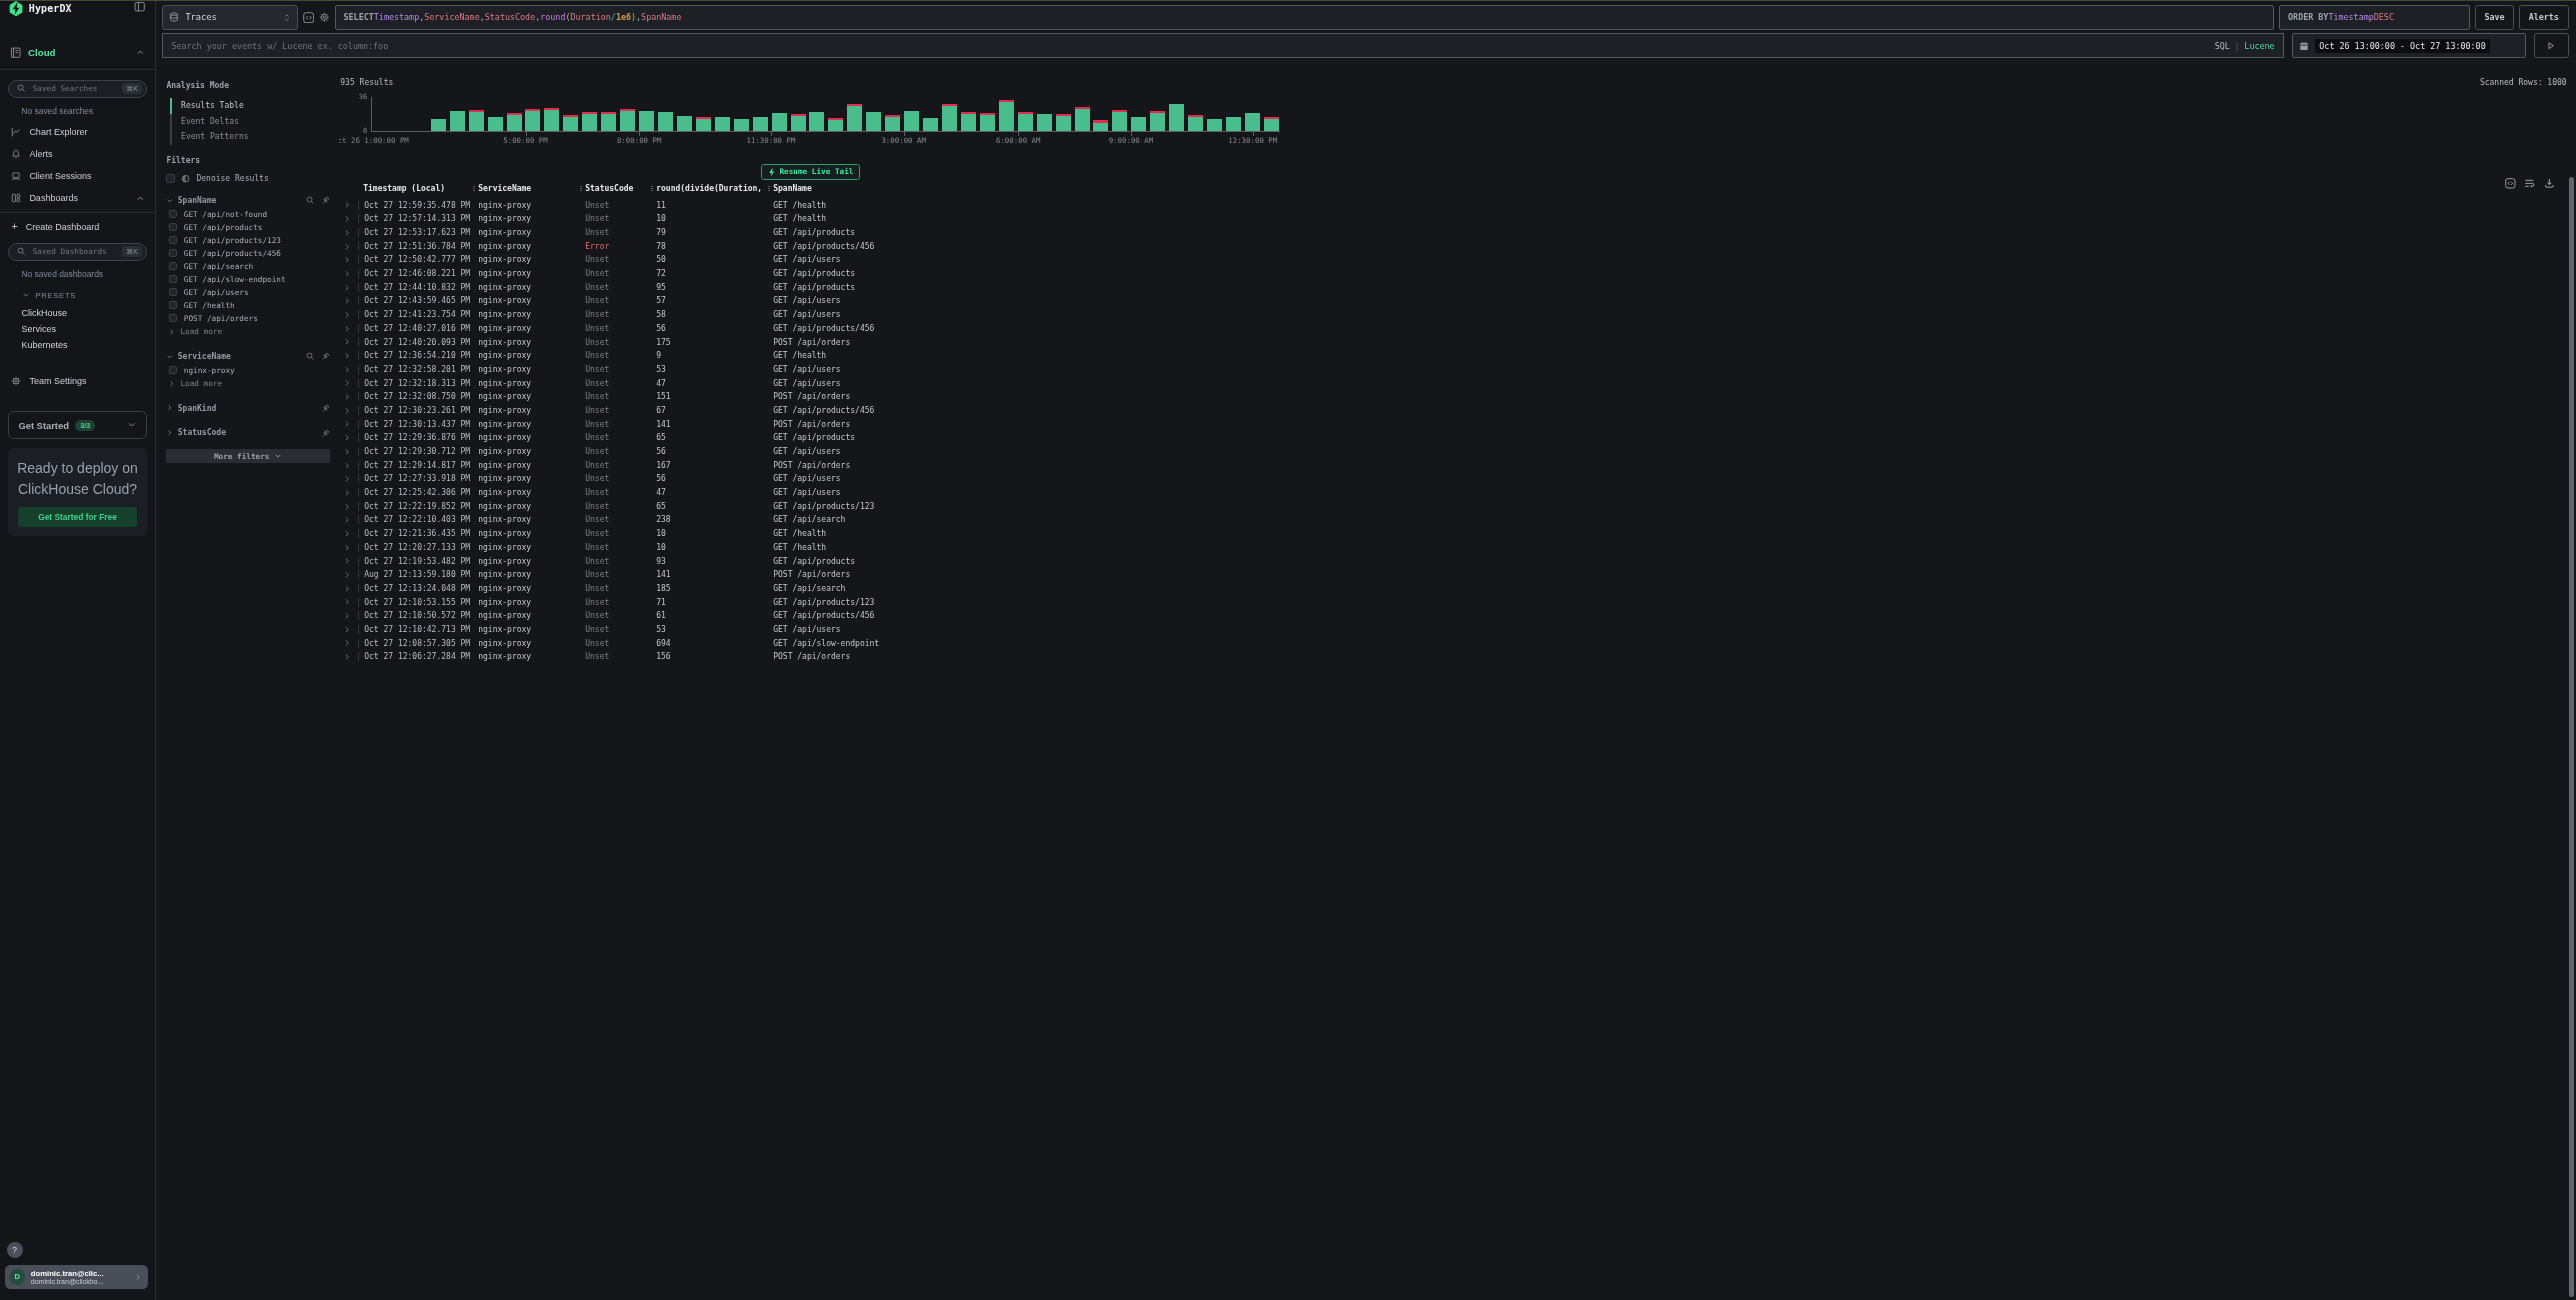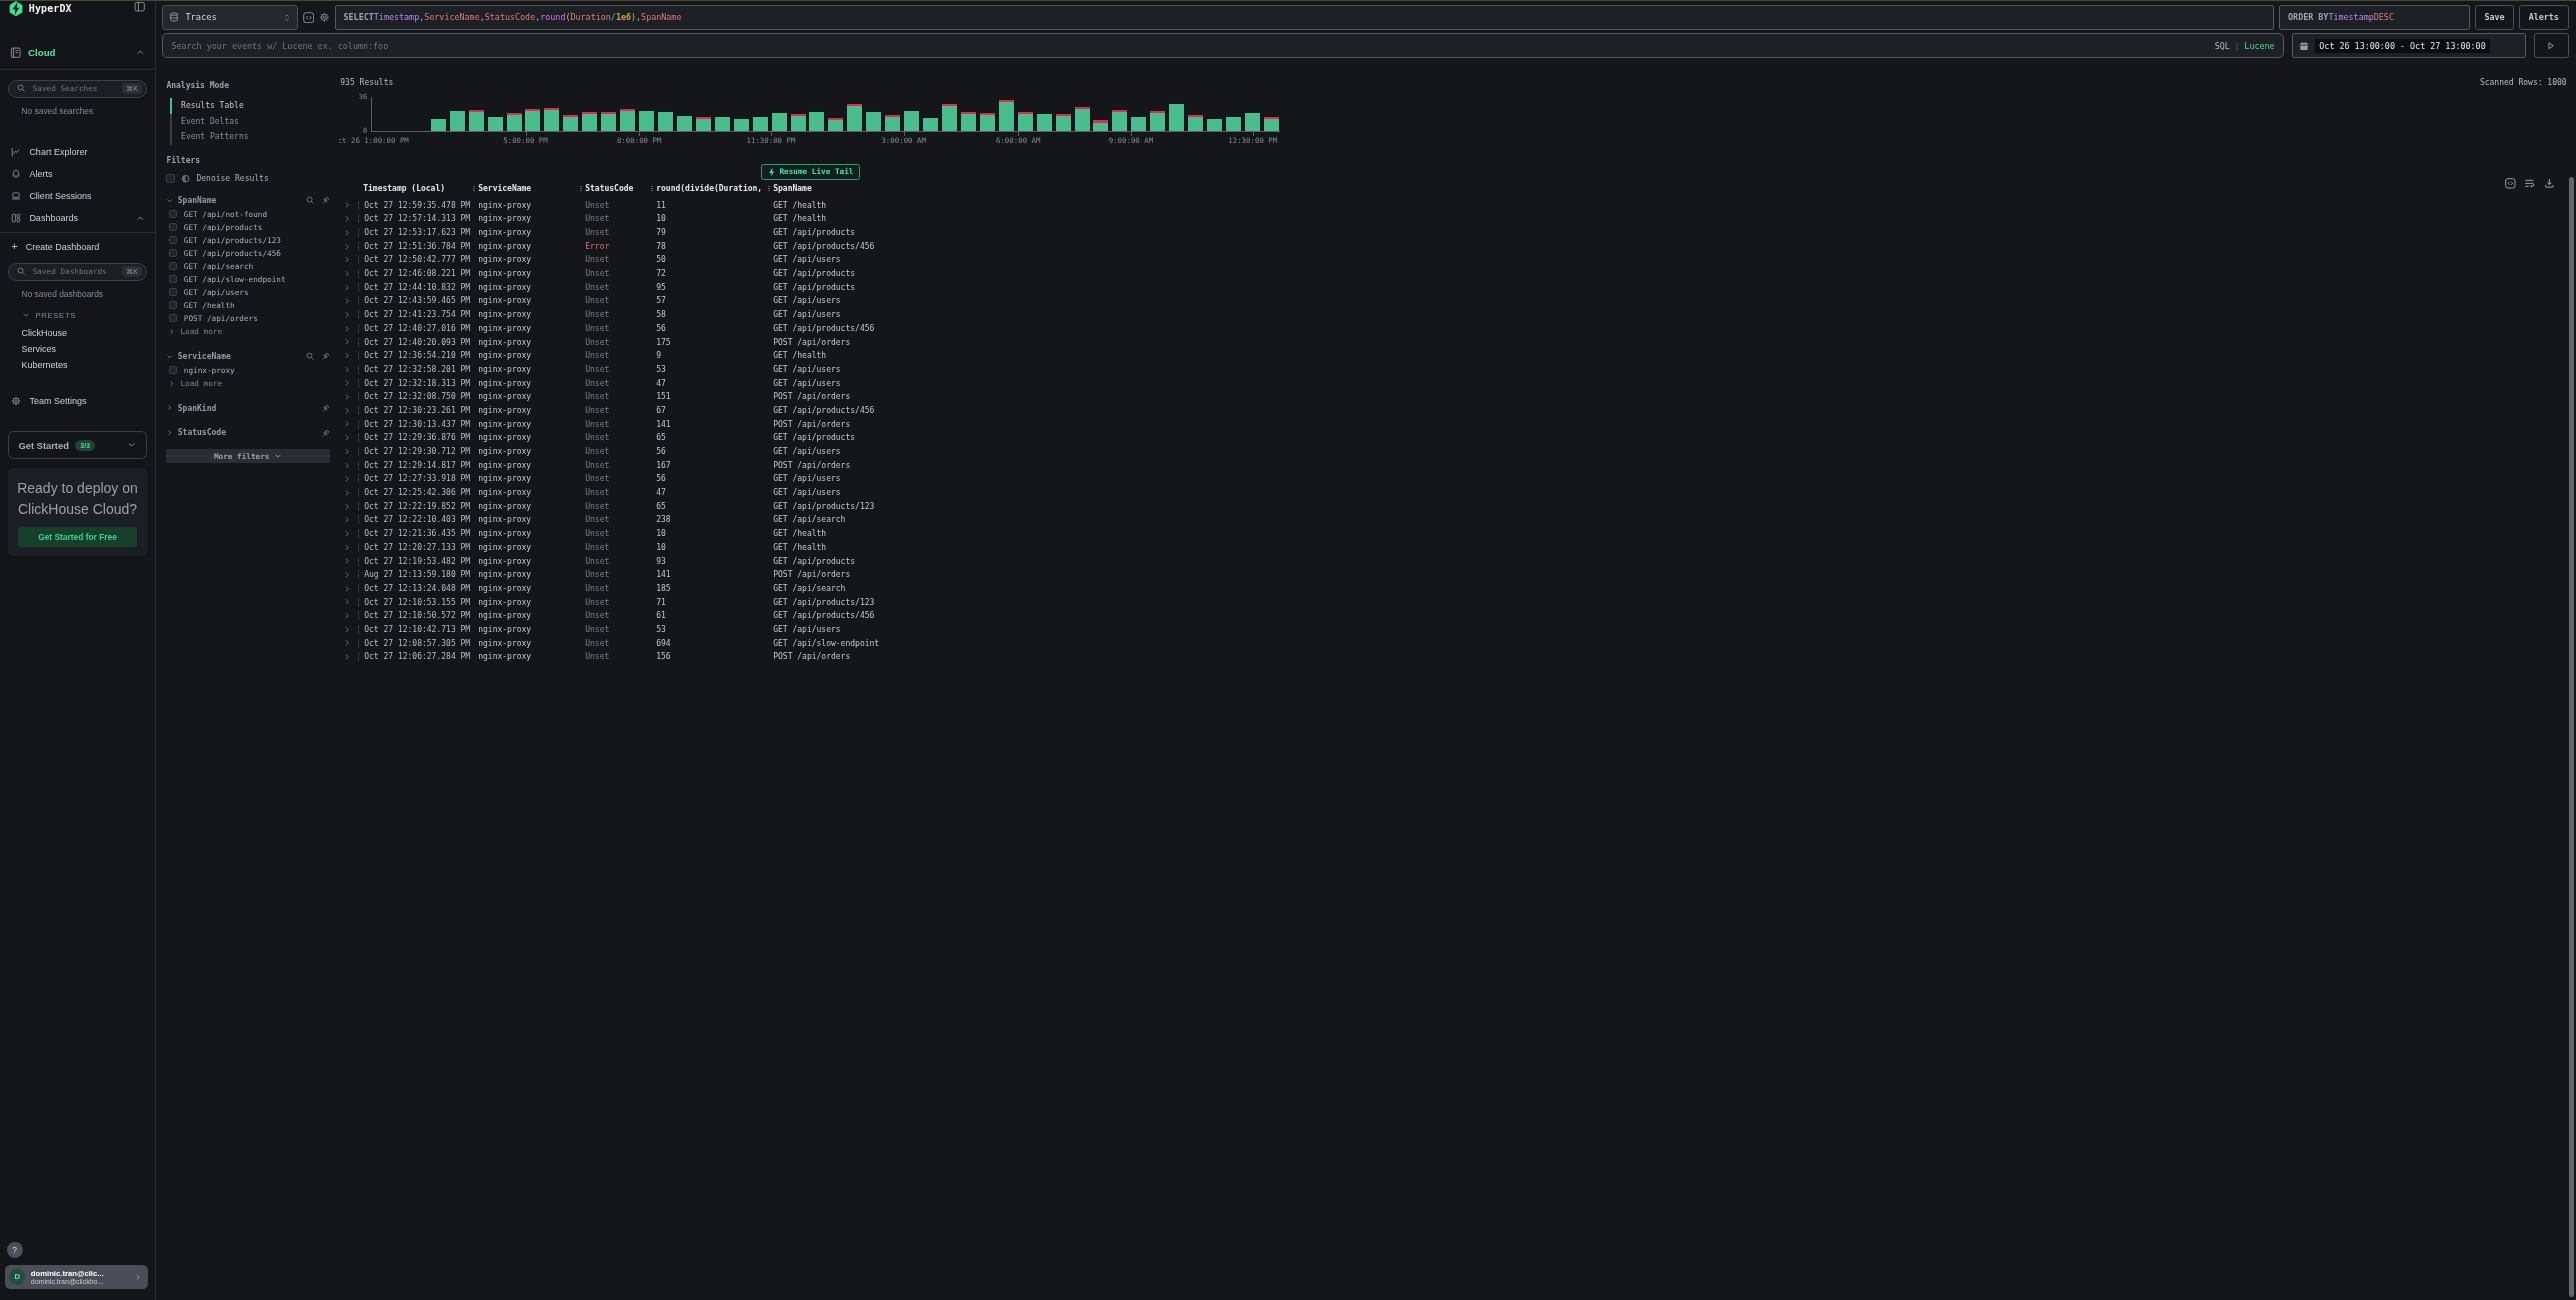--- a/index.html
+++ b/index.html
@@ -20,21 +20,21 @@
 .sidebar{position:absolute;left:0;top:1.3px;bottom:0;width:156px;background:#141519;border-right:0.7px solid var(--border2);}
 .side-head{height:34px;display:flex;align-items:flex-start;padding:0 9.4px;}
 .brand{display:flex;align-items:center;gap:5.4px;flex:1}
 .brand-name{color:#f2f3f5;font-weight:bold;font-size:10px;letter-spacing:0.1px;font-family:var(--mono)}
 .side-search-head{height:35px;display:flex;align-items:center;gap:6.7px;padding:0 10px;border-bottom:0.7px solid var(--border2)}
 .side-search-title{color:#57e3a2;font-weight:bold;font-size:9.7px;flex:1}
 .pill{margin:9.4px 8px 0;height:18px;border:0.7px solid #3d424a;background:#1b1e23;border-radius:9.4px;display:flex;align-items:center;gap:7px;padding:0 4px 0 8px;}
 .pill .ph{flex:1;color:var(--faint);font-size:7.7px;font-family:var(--mono)}
 .kbd{background:#2a2e35;color:#8b9099;border-radius:3.4px;font-size:7px;padding:1.3px 4px;font-family:var(--sans)}
 .empty-note{color:#7e8b9b;font-size:8.4px;padding-left:21.5px;margin-top:8.7px}
-.nav{margin-top:25px}
+.nav{margin-top:5px}
 .nav-item{height:22px;display:flex;align-items:center;gap:8.7px;padding:0 10.7px;color:#ccd0d6;font-size:9px;cursor:pointer}
 .nav-item .sp{flex:1}
 .side-div{border-bottom:0.7px solid var(--border2);margin-top:2.7px}
 .create-dash{height:27px;display:flex;align-items:center;gap:8px;padding:0 11.4px;color:#ccd0d6;font-size:9px}
 .create-dash .plus{color:#b9bec6;font-size:10.7px;line-height:1}
 .presets-head{display:flex;align-items:center;gap:5.4px;padding-left:22px;margin-top:11.4px;color:#7e8b9b;font-size:7.7px;letter-spacing:0.7px}
 .preset-item{padding-left:21.5px;height:16px;display:flex;align-items:center;color:#d3d6db;font-size:9px}
 .presets-list{margin-top:4.7px}
 .team{margin-top:17px}
 .gs-box{margin:19.5px 8px 0;height:28px;border:0.7px solid #3a3f47;border-radius:5.4px;display:flex;align-items:center;gap:6px;padding:0 9.4px}
@@ -62,21 +62,21 @@
 .tok-kw{color:#9da3ad;font-weight:bold}
 .tok-purple{color:var(--purple)}
 .tok-red{color:var(--salmon)}
 .tok-fn{color:var(--fn)}
 .tok-paren{color:var(--paren)}
 .tok-op{color:var(--cyan)}
 .tok-num{color:var(--num);font-weight:bold}
 .tok-plain{color:#aab0b8}
 .tb-btn{height:25.5px;background:transparent;border:0.7px solid #4b5058;border-radius:2.7px;color:#c6c9cf;font-family:var(--mono);font-size:8.4px;font-weight:bold;padding:0 8.7px;cursor:pointer}
 .tb-row2{display:flex;align-items:center;gap:8px;padding:2.7px 7.4px 0 5.4px;height:28px}
-.search-input{flex:1;height:25px;background:var(--bg2);border:0.7px solid var(--border);border-radius:5px;display:flex;align-items:center;padding:0 8px;gap:5.4px}
+.search-input{flex:1;height:25px;background:var(--bg2);border:0.7px solid var(--border);border-radius:0;display:flex;align-items:center;padding:0 8px;gap:5.4px}
 .search-input .ph{flex:1;color:var(--faint);font-family:var(--mono);font-size:8.4px;white-space:nowrap;overflow:hidden}
 .lang-toggle{font-family:var(--mono);font-size:8.4px;white-space:nowrap;display:flex;gap:4.7px}
 .lang-sql{color:#b3b8c0;cursor:pointer}
 .lang-sep{color:#565b63}
 .lang-lucene{color:#4ed99b;cursor:pointer}
 .date-box{width:234px;height:25px;background:var(--bg2);border:0.7px solid var(--border);border-radius:2px;display:flex;align-items:center;gap:6px;padding:0 6.7px;cursor:pointer}
 .date-val{background:var(--inner);color:#e8eaed;font-family:var(--mono);font-size:8.4px;padding:2px 4px;white-space:nowrap}
 .play-btn{width:35px;height:25px;border:0.7px solid #4b5058;border-radius:2.7px;background:transparent;display:flex;align-items:center;justify-content:center;cursor:pointer;color:#b9bdc3}
 
 

